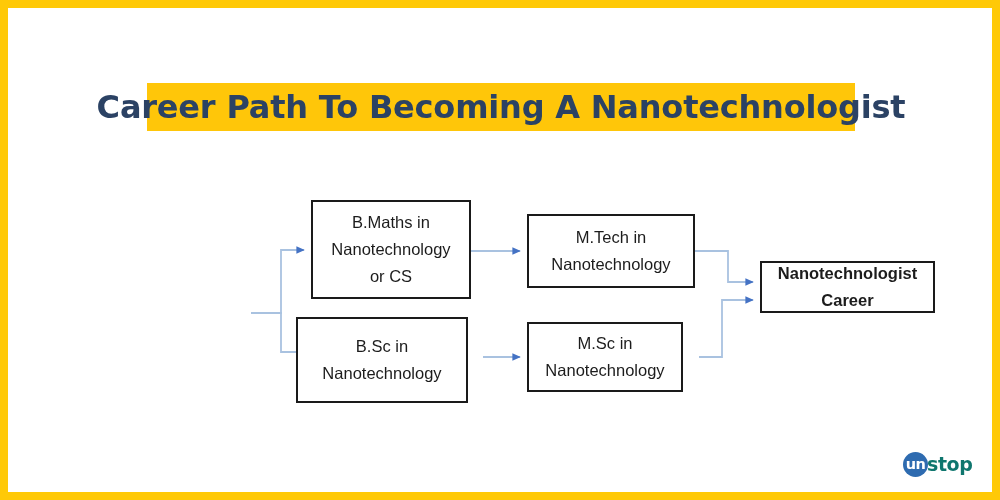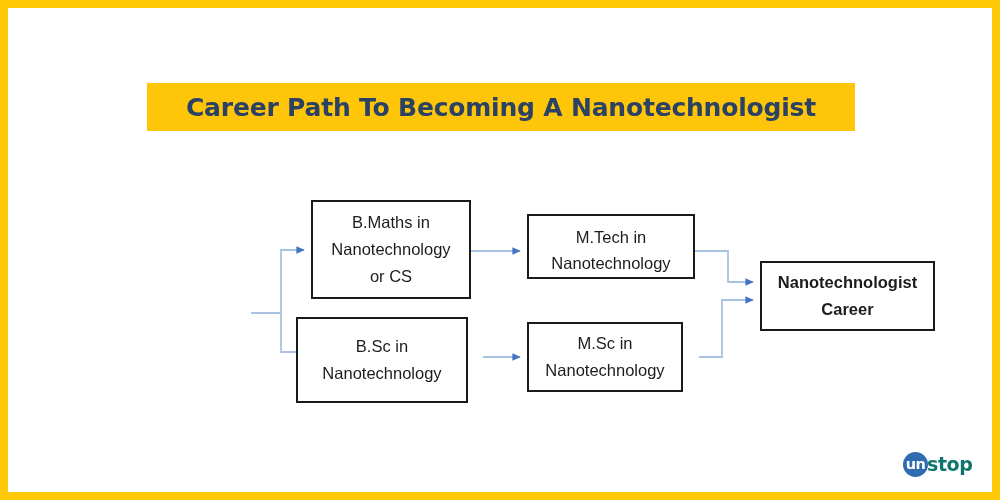--- a/index.html
+++ b/index.html
@@ -33,21 +33,21 @@
     top: 83px;
     width: 708px;
     height: 48px;
     background: #FFC609;
     display: flex;
     align-items: center;
     justify-content: center;
   }
   #title-text {
     color: #2B4264;
-    font-size: 25px;
+    font-size: 32px;
     font-weight: bold;
     letter-spacing: -0.2px;
     white-space: nowrap;
     font-family: "DejaVu Sans", sans-serif;
   }
   
   .node {
     position: absolute;
     border: 2px solid #1a1a1a;
     background: #ffffff;
@@ -62,23 +62,23 @@
     font-size: 16.5px;
     line-height: 1.62;
     font-family: "Liberation Sans", sans-serif;
     padding: 0 6px;
   }
   .node-label.bold { font-weight: bold; }
 
   #node-hs       { left: 74px;  top: 268px; width: 177px; height: 92px; }
   #node-btech    { left: 311px; top: 200px; width: 160px; height: 99px; }
   #node-bsc      { left: 296px; top: 317px; width: 172px; height: 86px; }
-  #node-mtech    { left: 527px; top: 214px; width: 168px; height: 65px; align-items: flex-end; }
+  #node-mtech    { left: 527px; top: 214px; width: 168px; height: 74px; }
   #node-msc      { left: 527px; top: 322px; width: 156px; height: 70px; }
-  #node-career   { left: 760px; top: 261px; width: 175px; height: 70px; }
+  #node-career   { left: 760px; top: 261px; width: 175px; height: 52px; }
 
   
   #connectors {
     position: absolute;
     left: 0; top: 0;
     width: 1000px;
     height: 500px;
     pointer-events: none;
   }
   

